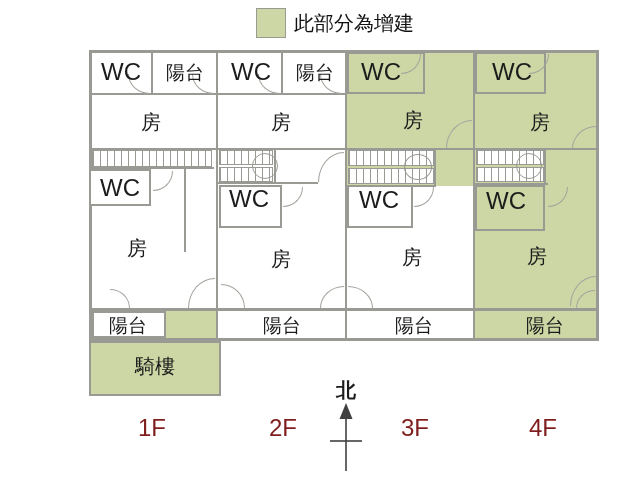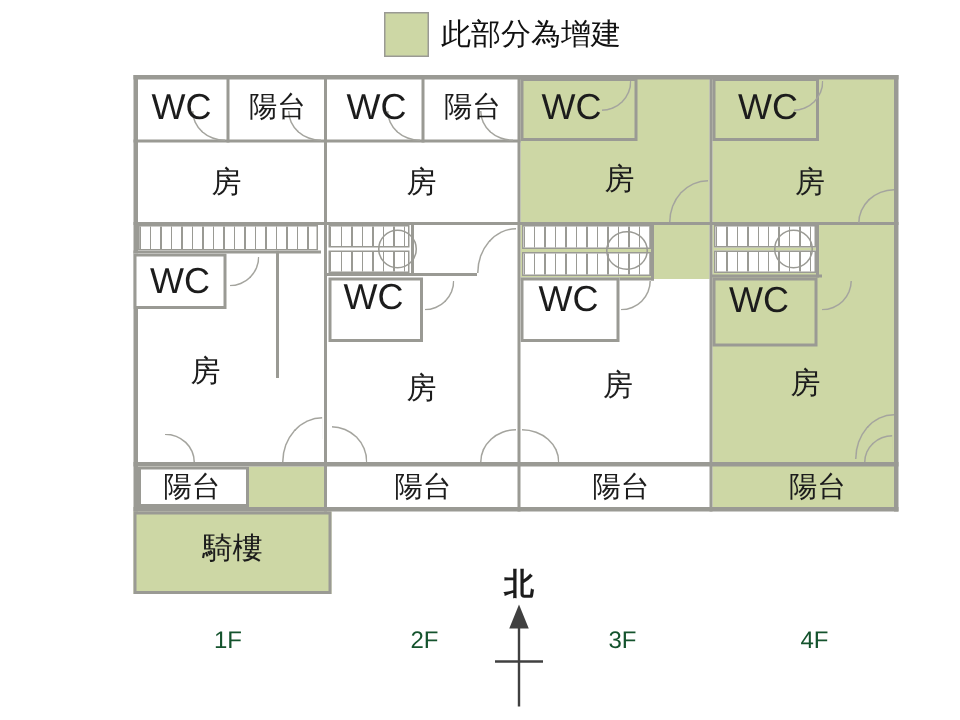--- a/index.html
+++ b/index.html
@@ -15,21 +15,21 @@
   .stair-oval{position:absolute;border:1.5px solid #9a9a94;border-radius:50%;box-sizing:border-box;}
   .door{position:absolute;box-sizing:border-box;}
   .door.tl{border-top:1.5px solid #a4a49e;border-left:1.5px solid #a4a49e;border-top-left-radius:100%;}
   .door.tr{border-top:1.5px solid #a4a49e;border-right:1.5px solid #a4a49e;border-top-right-radius:100%;}
   .door.bl{border-bottom:1.5px solid #a4a49e;border-left:1.5px solid #a4a49e;border-bottom-left-radius:100%;}
   .door.br{border-bottom:1.5px solid #a4a49e;border-right:1.5px solid #a4a49e;border-bottom-right-radius:100%;}
   .lbl{position:absolute;transform:translate(-50%,-50%);white-space:nowrap;line-height:1;}
   .t24{font-size:24px;}
   .t20{font-size:20px;}
   .t19{font-size:19px;}
-  .floorlbl{font-size:16px;color:#14532d;}
+  .floorlbl{font-size:24px;color:#7f1d1d;}
   #watermark{position:absolute;left:151px;top:211px;font-size:48px;font-weight:bold;
              letter-spacing:11px;color:#7d7d7d;opacity:.8;z-index:50;}
   #legend-swatch{position:absolute;left:232px;top:8px;width:30px;height:30px;
                  border:1px solid #9a9a94;box-sizing:border-box;}
   #legend-label{position:absolute;left:270px;top:23px;transform:translateY(-50%);font-size:20px;color:#111;}
   #north-label{font-weight:bold;}
 </style>
 </head>
 <body>
 

